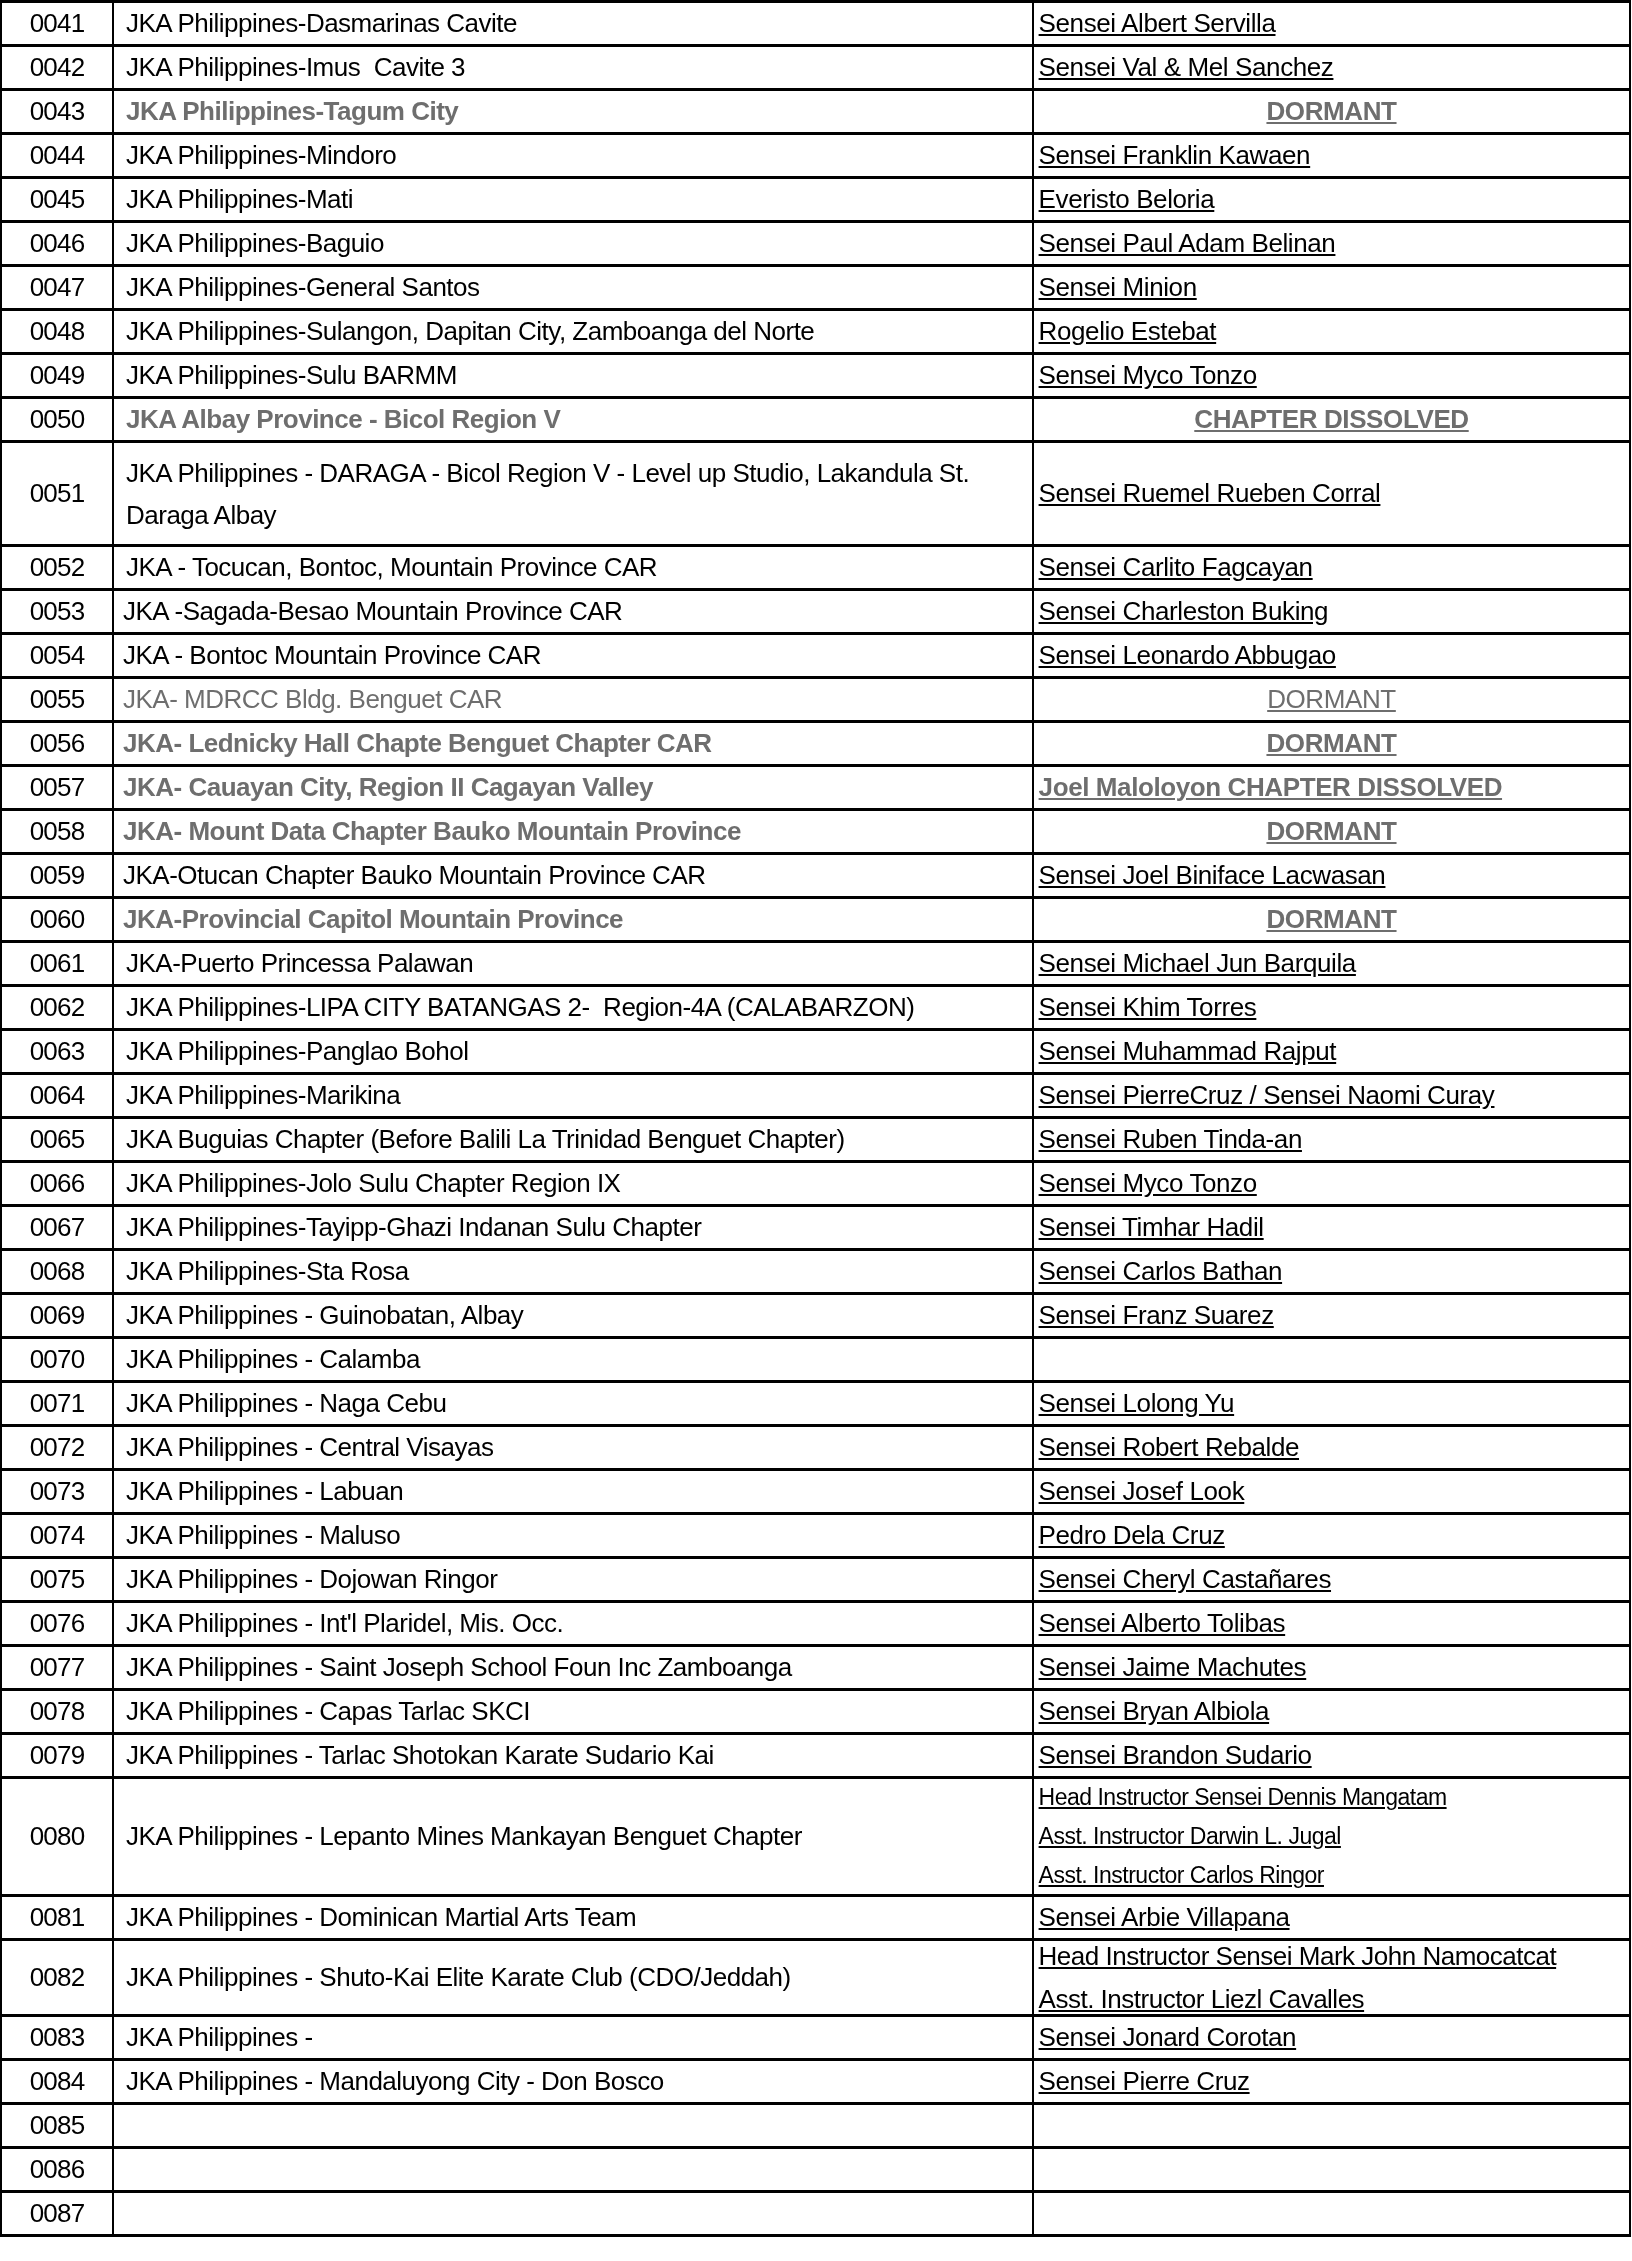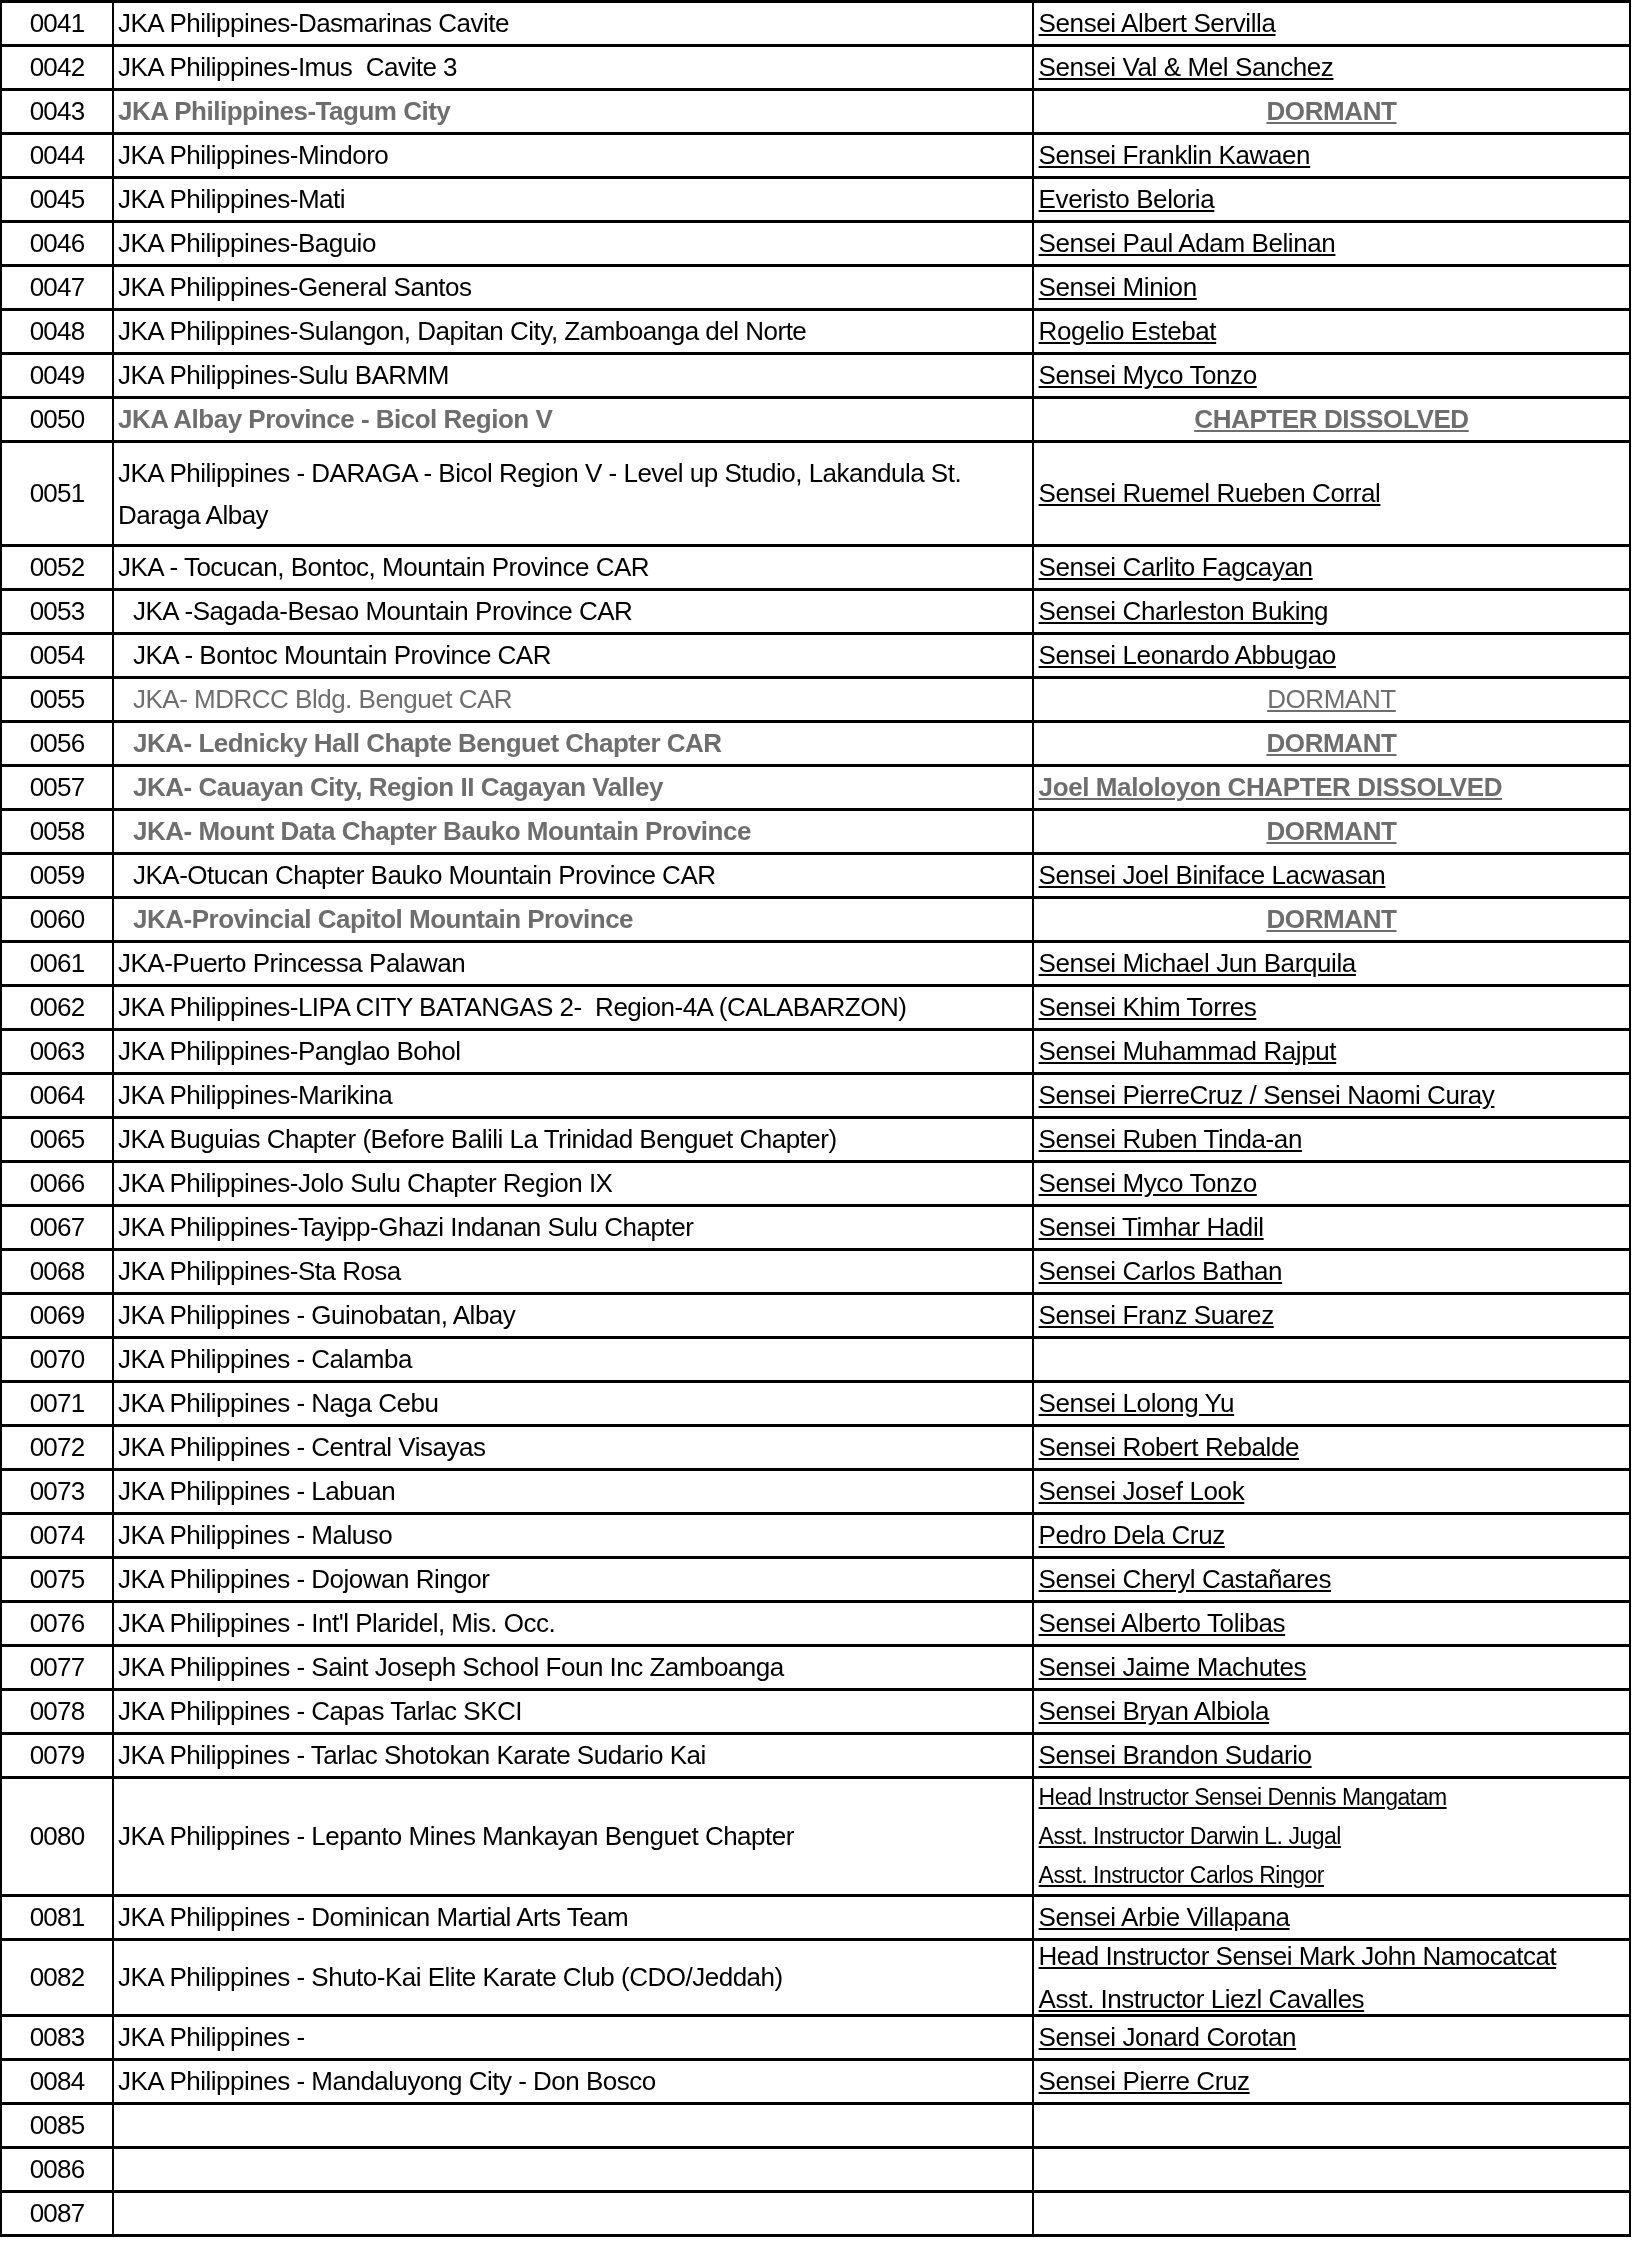--- a/index.html
+++ b/index.html
@@ -29,25 +29,25 @@
     overflow: hidden;
     white-space: nowrap;
   }
   .c-num {
     width: 112px; justify-content: center;
     border-right: 2.3px solid #000;
     font-size: 26px; letter-spacing: -0.8px;
     transform-origin: left center;
   }
   .c-name {
-    width: 920px; padding-left: 4px;
+    width: 920px; padding-left: 12px;
     border-right: 2.3px solid #000;
     font-size: 26px; letter-spacing: -0.5px;
   }
-  .c-name.indent { padding-left: 19px; }
+  .c-name.indent { padding-left: 9px; }
   .c-inst {
     flex: 1; padding-left: 4.6px;
     font-size: 26px; letter-spacing: -0.4px; text-decoration: underline;
   }
   .c-inst.center { justify-content: center; padding-left: 0; }
   .muted { color: #6e6e6e; }
   .bold { font-weight: bold; }
   .wrap { white-space: normal; line-height: 42px; }
   .stack { flex-direction: column; align-items: flex-start; justify-content: center; }
   .stack .line { font-size: 23px; letter-spacing: -0.5px; line-height: 39px; }

